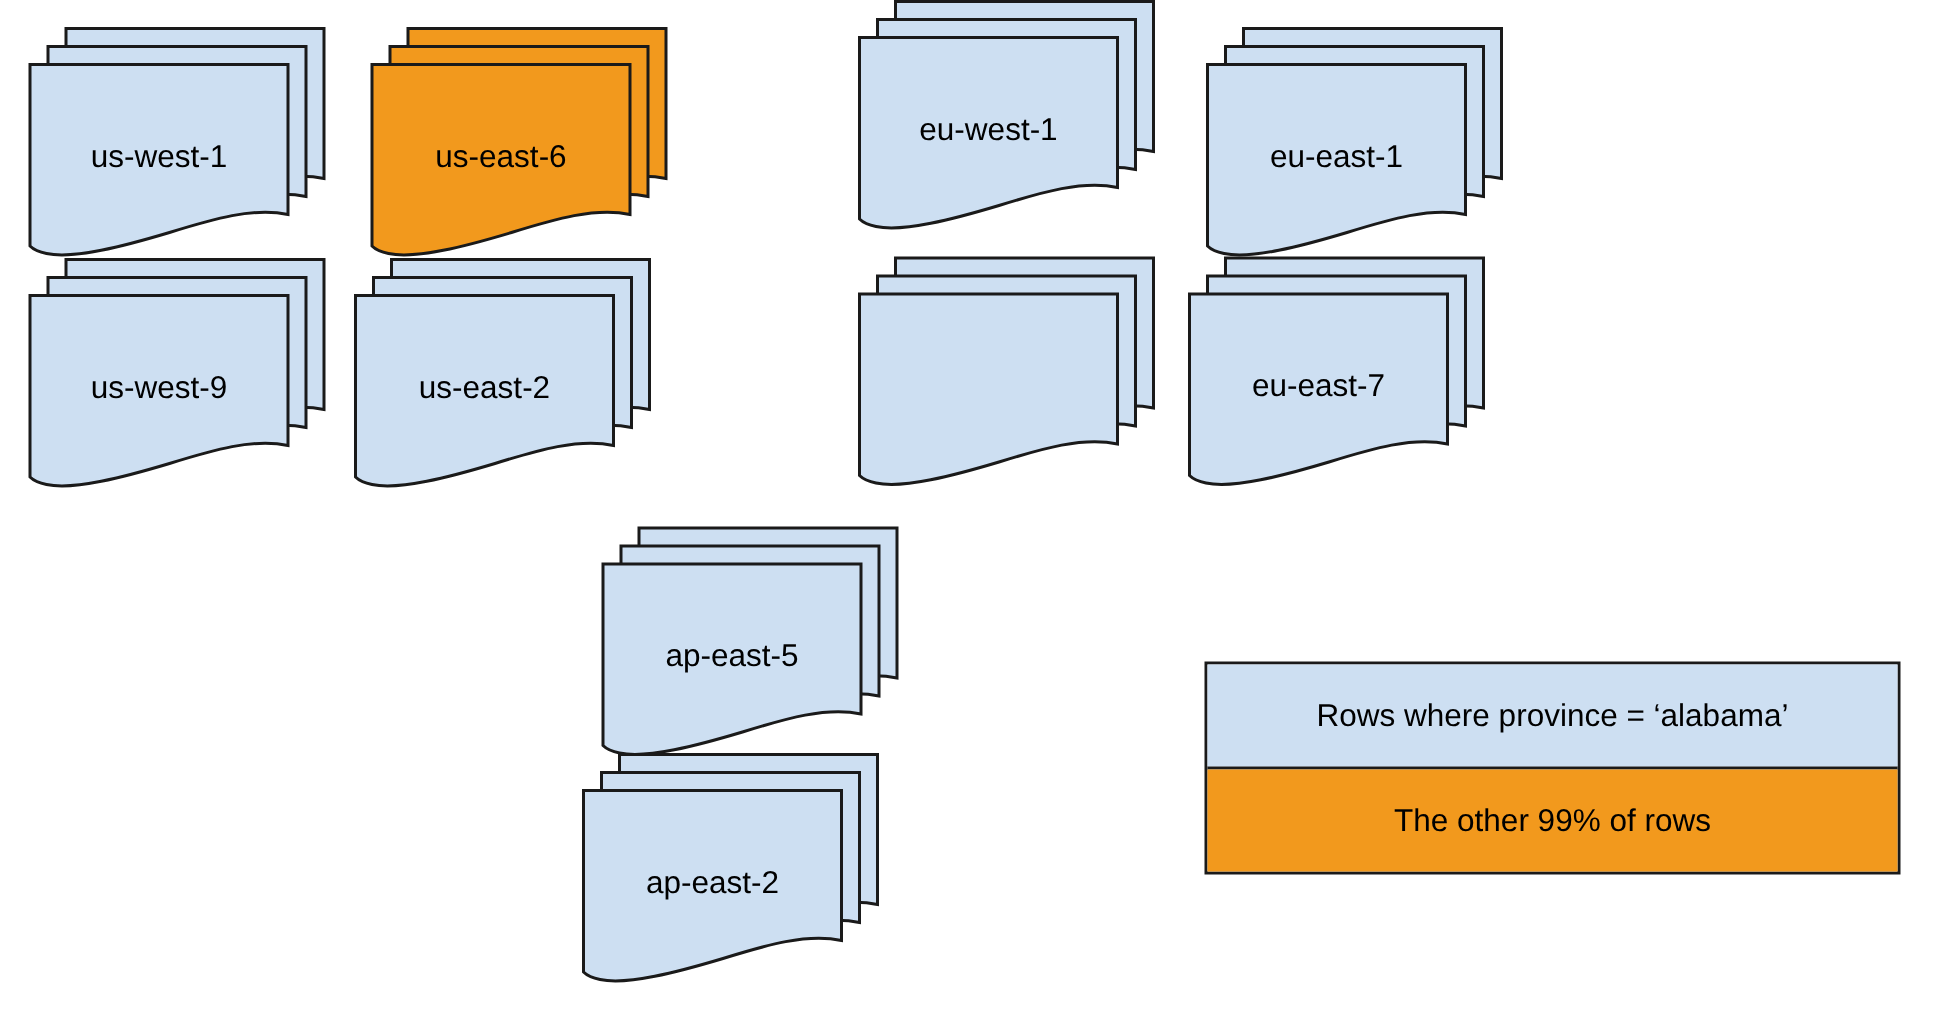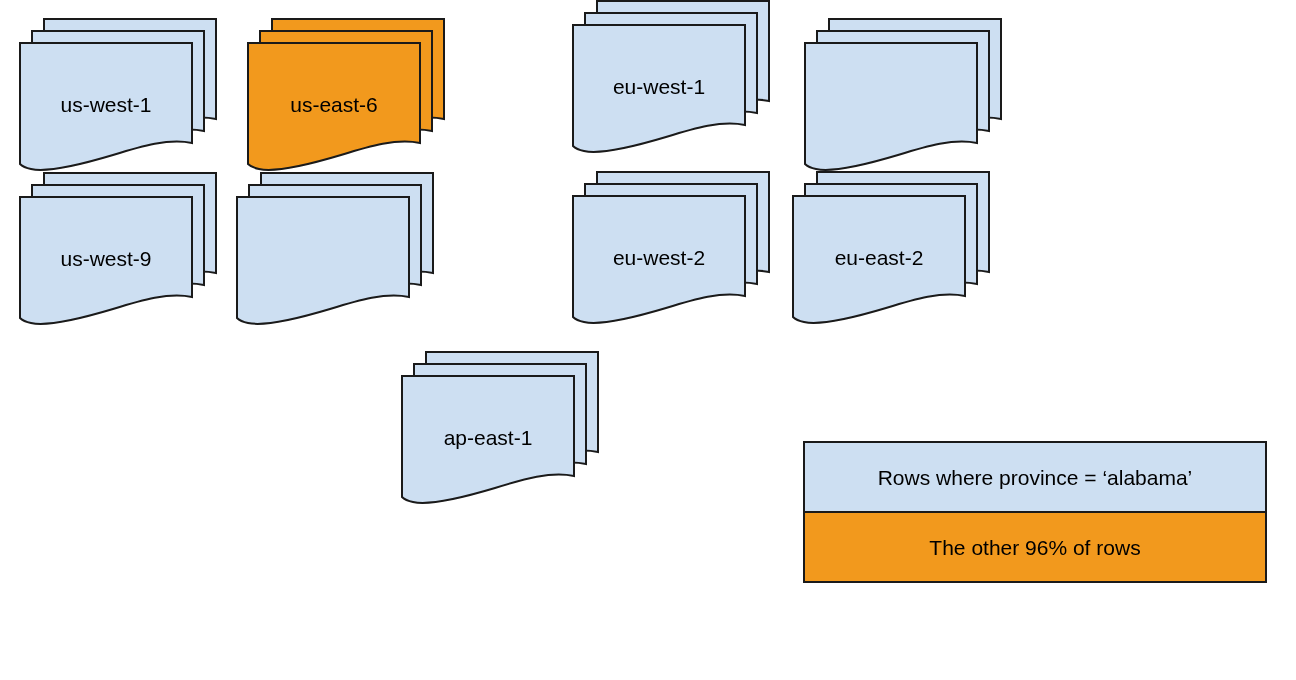--- a/index.html
+++ b/index.html
@@ -79,70 +79,79 @@
     </svg>
     <div class="stack-label">eu-west-1</div>
   </div>
 
   <div class="stack blue" style="left:804px;top:18px">
     <svg viewBox="0 0 199 156" width="199" height="156">
       <use href="#docpage" transform="translate(25,1)"></use>
       <use href="#docpage" transform="translate(13,13)"></use>
       <use href="#docpage" transform="translate(1,25)"></use>
     </svg>
+    <div class="stack-label">eu-east-1</div>
   </div>
 
   <div class="stack blue" style="left:19px;top:172px">
     <svg viewBox="0 0 199 156" width="199" height="156">
       <use href="#docpage" transform="translate(25,1)"></use>
       <use href="#docpage" transform="translate(13,13)"></use>
       <use href="#docpage" transform="translate(1,25)"></use>
     </svg>
     <div class="stack-label">us-west-9</div>
   </div>
 
   <div class="stack blue" style="left:236px;top:172px">
     <svg viewBox="0 0 199 156" width="199" height="156">
       <use href="#docpage" transform="translate(25,1)"></use>
       <use href="#docpage" transform="translate(13,13)"></use>
       <use href="#docpage" transform="translate(1,25)"></use>
     </svg>
+    <div class="stack-label">us-east-2</div>
   </div>
 
   <div class="stack blue" style="left:572px;top:171px">
     <svg viewBox="0 0 199 156" width="199" height="156">
       <use href="#docpage" transform="translate(25,1)"></use>
       <use href="#docpage" transform="translate(13,13)"></use>
       <use href="#docpage" transform="translate(1,25)"></use>
     </svg>
-    <div class="stack-label">eu-west-2</div>
   </div>
 
   <div class="stack blue" style="left:792px;top:171px">
     <svg viewBox="0 0 199 156" width="199" height="156">
       <use href="#docpage" transform="translate(25,1)"></use>
       <use href="#docpage" transform="translate(13,13)"></use>
       <use href="#docpage" transform="translate(1,25)"></use>
     </svg>
-    <div class="stack-label">eu-east-2</div>
+    <div class="stack-label">eu-east-7</div>
   </div>
 
   <div class="stack blue" style="left:401px;top:351px">
     <svg viewBox="0 0 199 156" width="199" height="156">
       <use href="#docpage" transform="translate(25,1)"></use>
       <use href="#docpage" transform="translate(13,13)"></use>
       <use href="#docpage" transform="translate(1,25)"></use>
     </svg>
-    <div class="stack-label">ap-east-1</div>
+    <div class="stack-label">ap-east-5</div>
   </div>
 
+  <div class="stack blue" style="left:388px;top:502px">
+    <svg viewBox="0 0 199 156" width="199" height="156">
+      <use href="#docpage" transform="translate(25,1)"></use>
+      <use href="#docpage" transform="translate(13,13)"></use>
+      <use href="#docpage" transform="translate(1,25)"></use>
+    </svg>
+    <div class="stack-label">ap-east-2</div>
+  </div>
 
   <div class="legend">
     <div class="legend-cell blue-cell">
       <span>Rows where province = ‘alabama’</span>
     </div>
     <div class="legend-divider"></div>
     <div class="legend-cell orange-cell">
-      <span>The other 96% of rows</span>
+      <span>The other 99% of rows</span>
     </div>
   </div>
 
 </div>
 
 </body></html>

